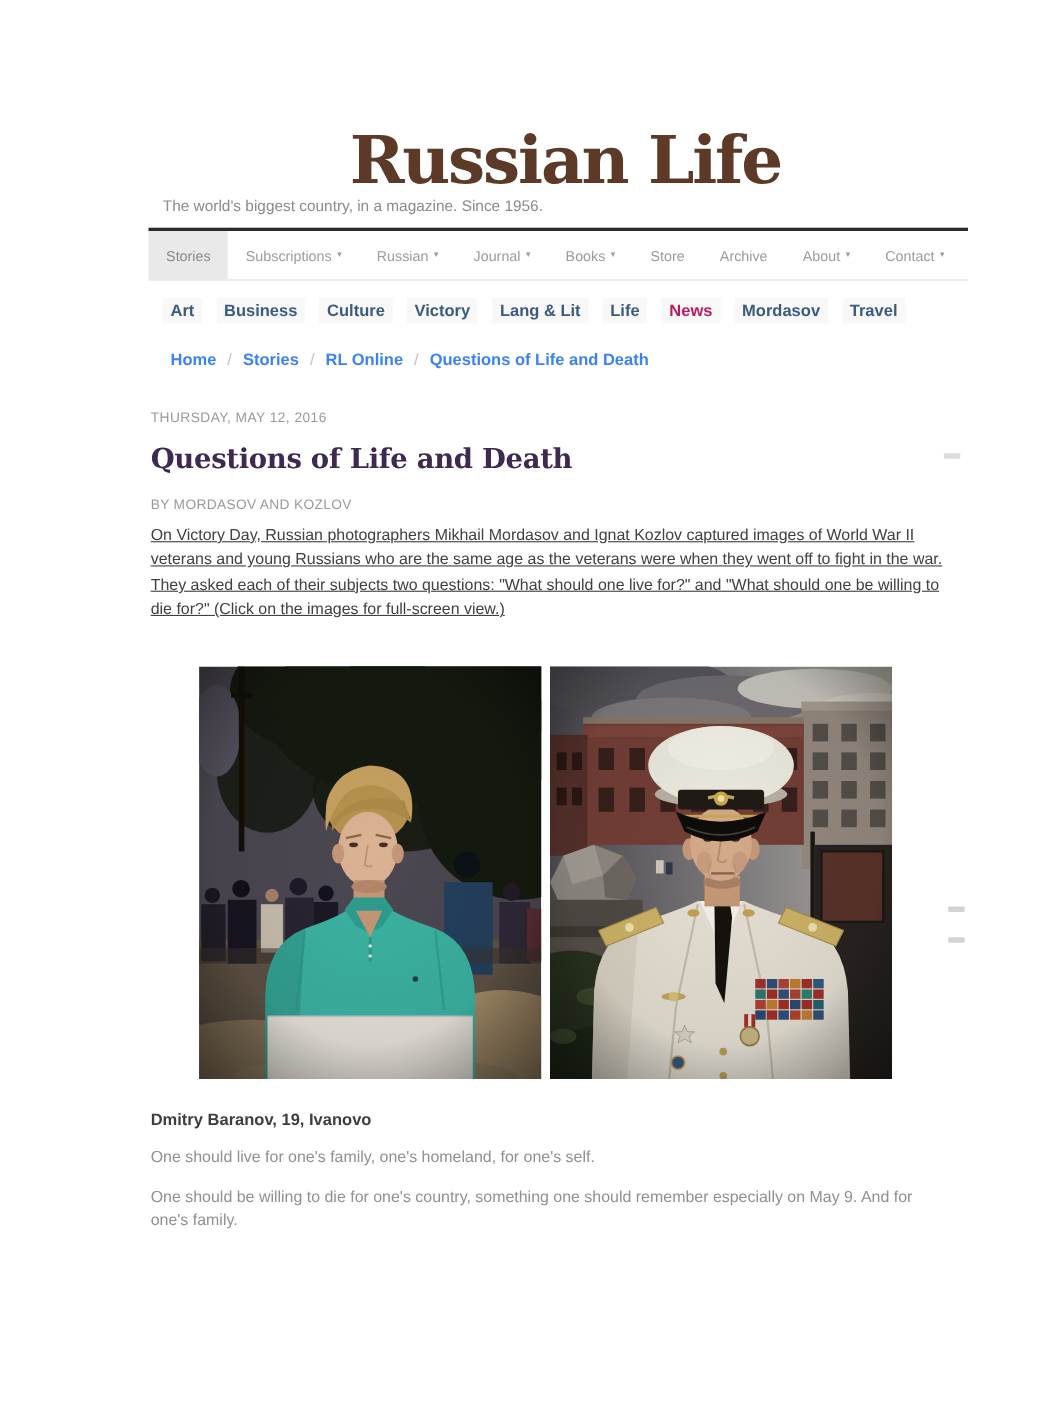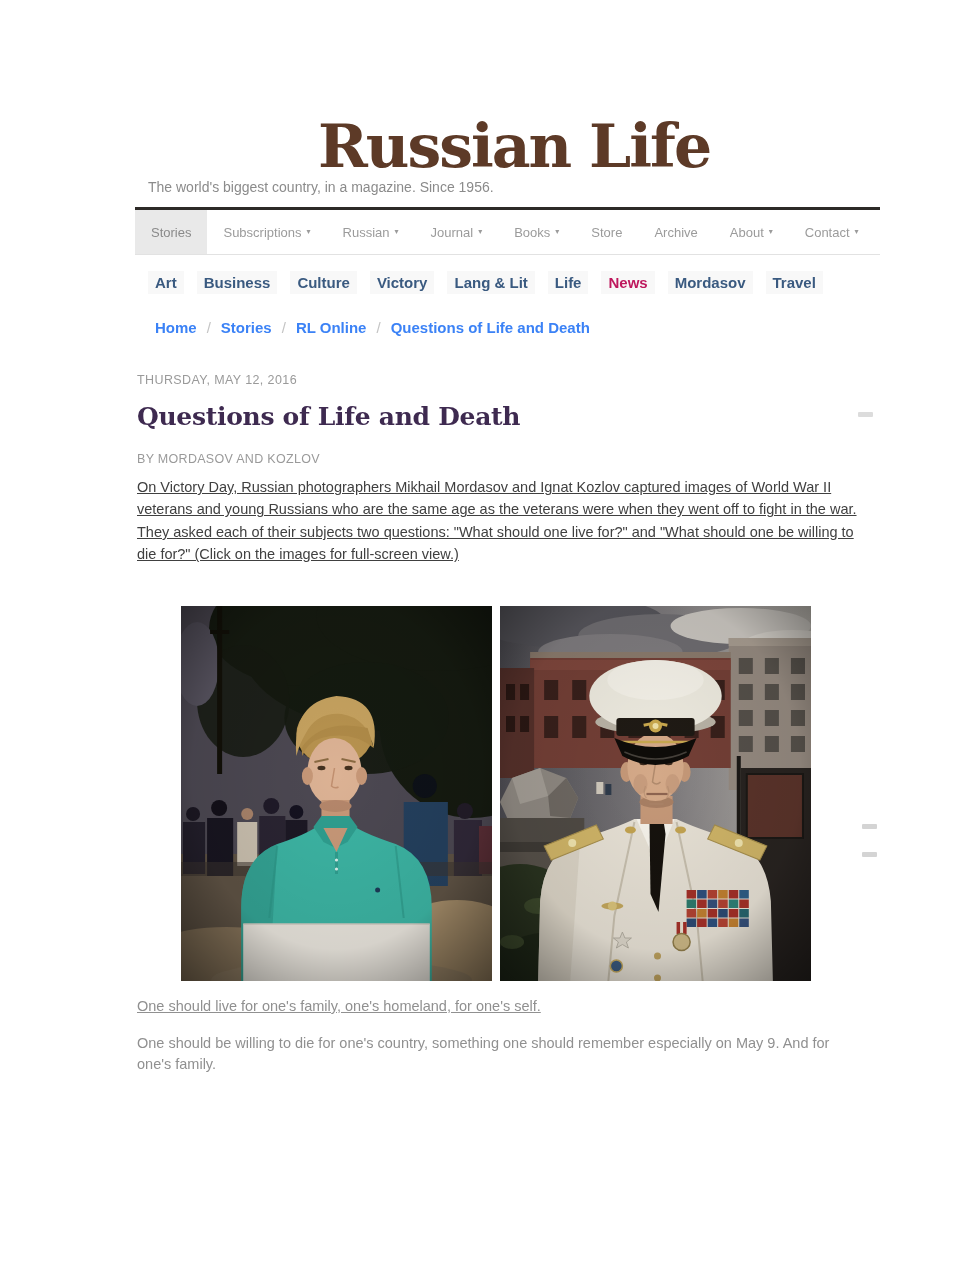--- a/index.html
+++ b/index.html
@@ -365,21 +365,22 @@
         <circle cx="155" cy="120" r="6.5" fill="#caa94e"></circle>
         <circle cx="155" cy="120" r="3" fill="#f0e2a8"></circle>
         <path d="M120,136 L190,136" stroke="#c8a850" stroke-width="2.5" fill="none"></path>
         <path d="M114,132 Q155,150 196,132 L188,150 Q155,168 122,150 Z" fill="#0e0c09"></path>
         <path d="M124,146 Q155,160 186,146" stroke="#45403a" stroke-width="1.5" fill="none"></path>
         <rect width="310" height="375" fill="url(#vigR)"></rect>
       </svg>
 
     </div>
 
-    <p class="answer" style="margin-bottom:0;text-decoration:underline;">One should live for one's family, one's homeland, for one's self.</p>
+    <div class="caption">Dmitry Baranov, 19, Ivanovo</div>
+    <p class="answer" style="margin-bottom:0;">One should live for one's family, one's homeland, for one's self.</p>
     <p class="answer" style="margin-bottom:0;">One should be willing to die for one's country, something one should remember especially on May 9. And for one's family.</p>
   </div>
 
 </div>
 
 <div class="edge-dash" style="left:858px; top:412px; width:15px; height:5px; background:#dcdcdc;"></div>
 <div class="edge-dash" style="left:862px; top:824px; width:15px; height:5px; background:#d4d4d4;"></div>
 <div class="edge-dash" style="left:862px; top:852px; width:15px; height:5px; background:#d4d4d4;"></div>
 
 </body></html>

